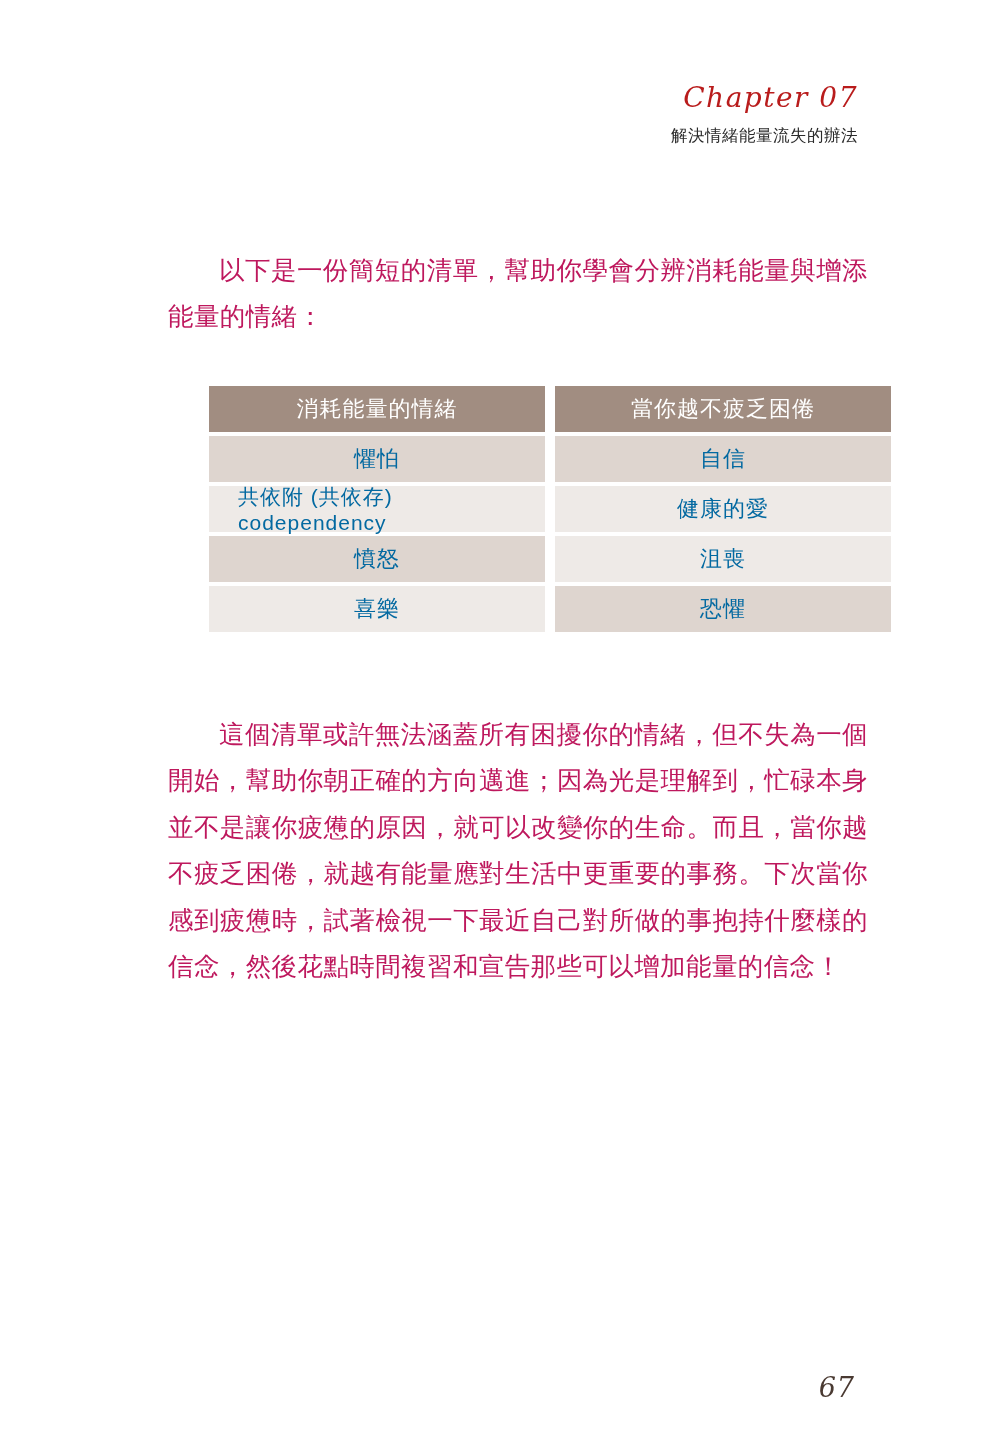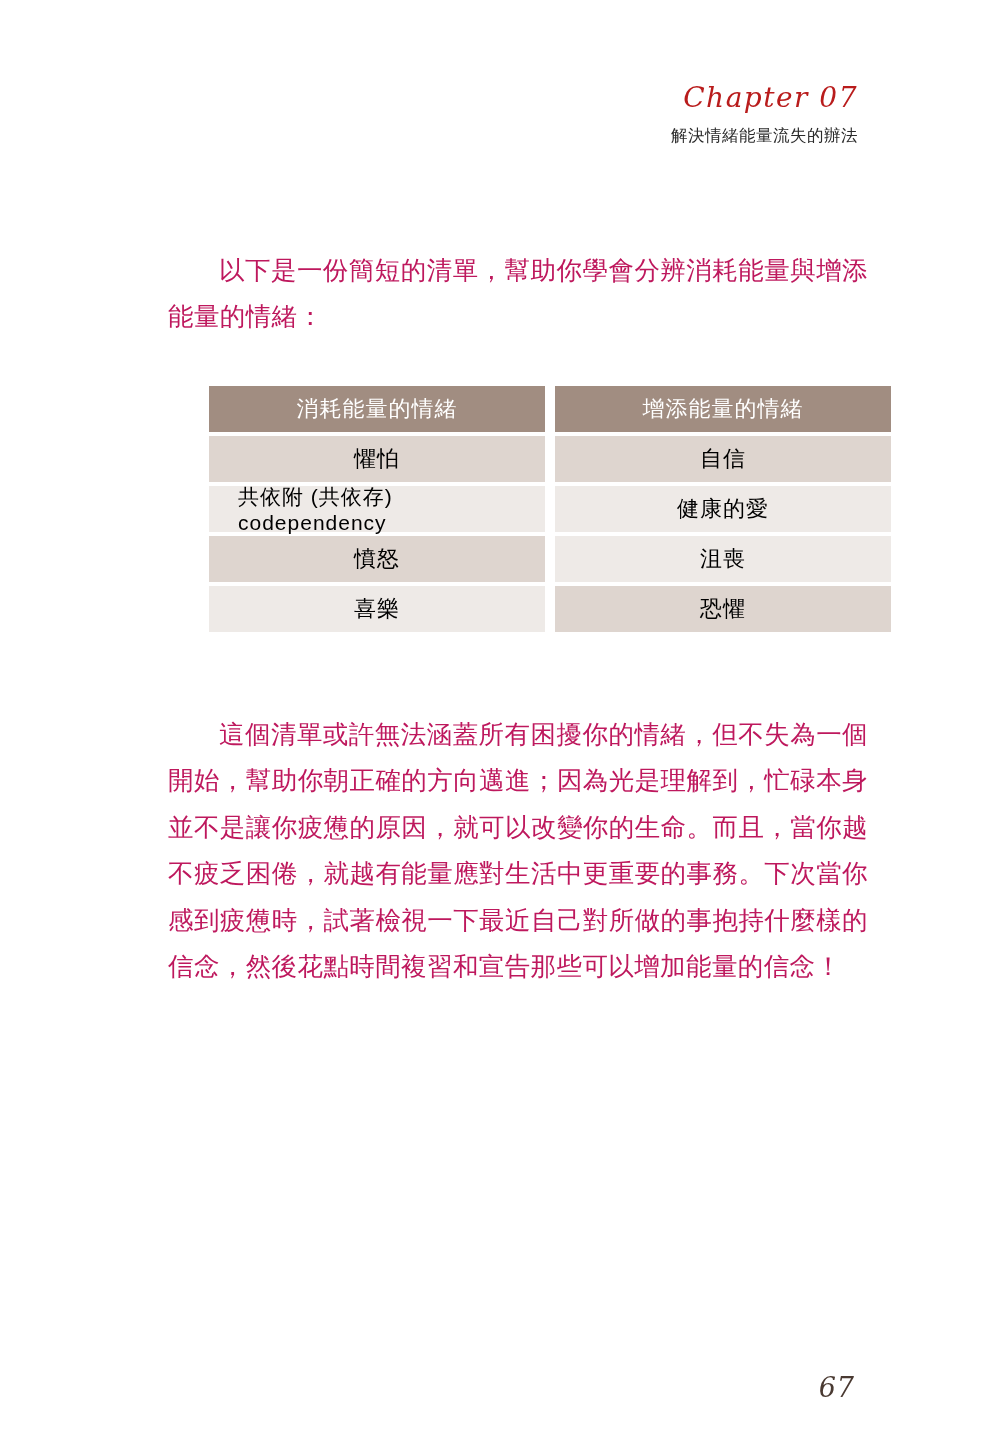--- a/index.html
+++ b/index.html
@@ -81,21 +81,21 @@
     row-gap: 4px;
     margin-left: 31px;
   }
   .cell {
     height: 46px;
     display: flex;
     align-items: center;
     justify-content: center;
     font-size: 22px;
     letter-spacing: 1px;
-    color: #000000;
+    color: #0369a1;
     font-family: "Liberation Sans", sans-serif;
   }
   .cell.header {
     background: #a18d81;
     color: #ffffff;
     font-size: 22px;
     height: 46px;
   }
   .cell.dark {
     background: #ded5cf;
@@ -129,21 +129,21 @@
     <span class="chapter-label">Chapter 07</span>
     <span class="chapter-title">解決情緒能量流失的辦法</span>
   </div>
 
   <div class="body-block" id="intro-paragraph">
     <p>以下是一份簡短的清單，幫助你學會分辨消耗能量與增添能量的情緒：</p>
   </div>
 
   <div class="emotion-table">
     <div class="cell header">消耗能量的情緒</div>
-    <div class="cell header">增添能量的情緒</div>
+    <div class="cell header">當你越不疲乏困倦</div>
 
     <div class="cell dark">懼怕</div>
     <div class="cell dark">自信</div>
 
     <div class="cell light latin">共依附 (共依存) codependency</div>
     <div class="cell light">健康的愛</div>
 
     <div class="cell dark">憤怒</div>
 
     <div class="cell light">沮喪</div>

